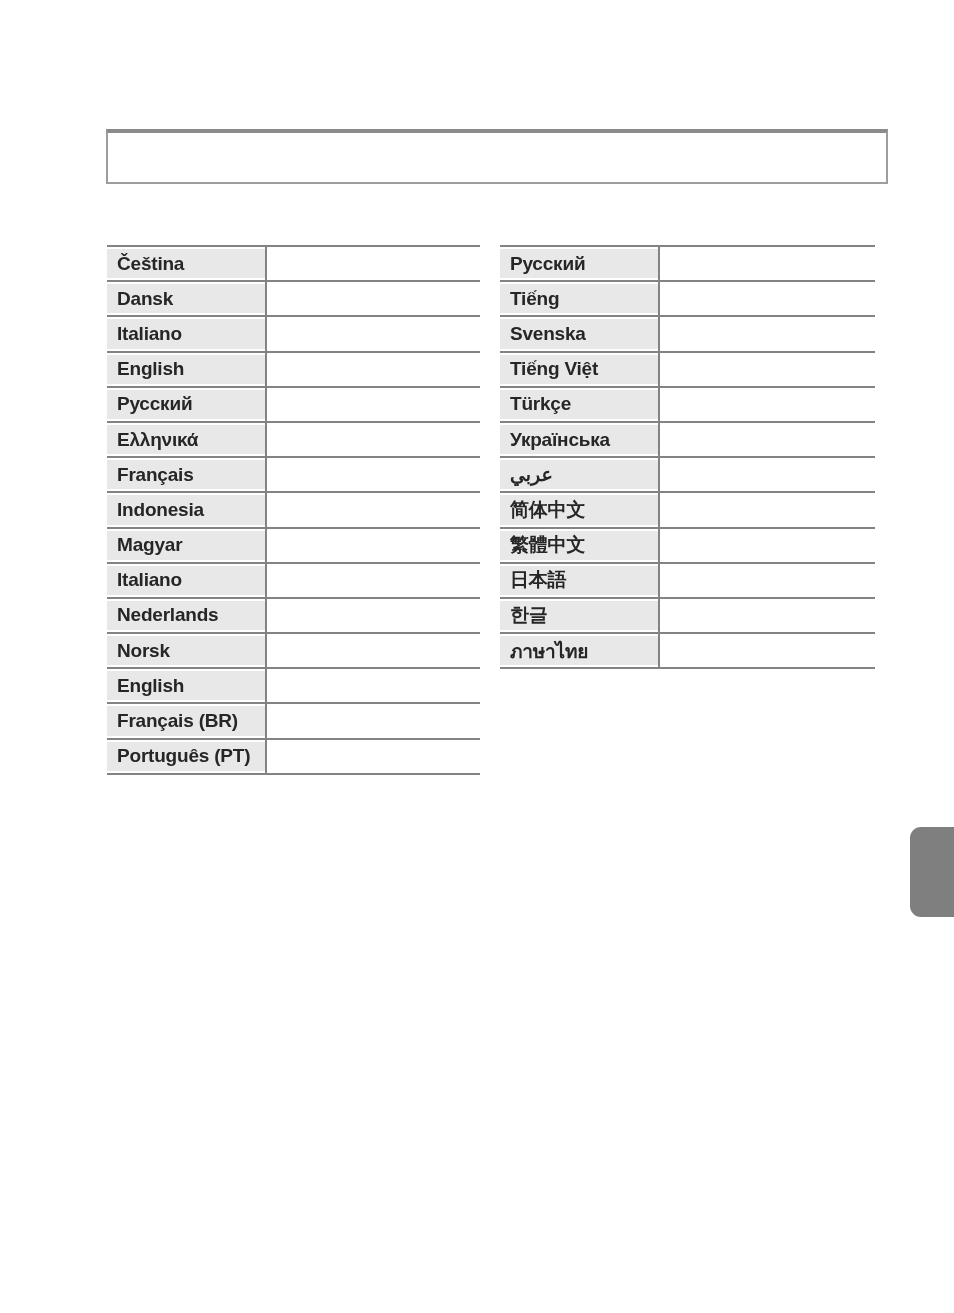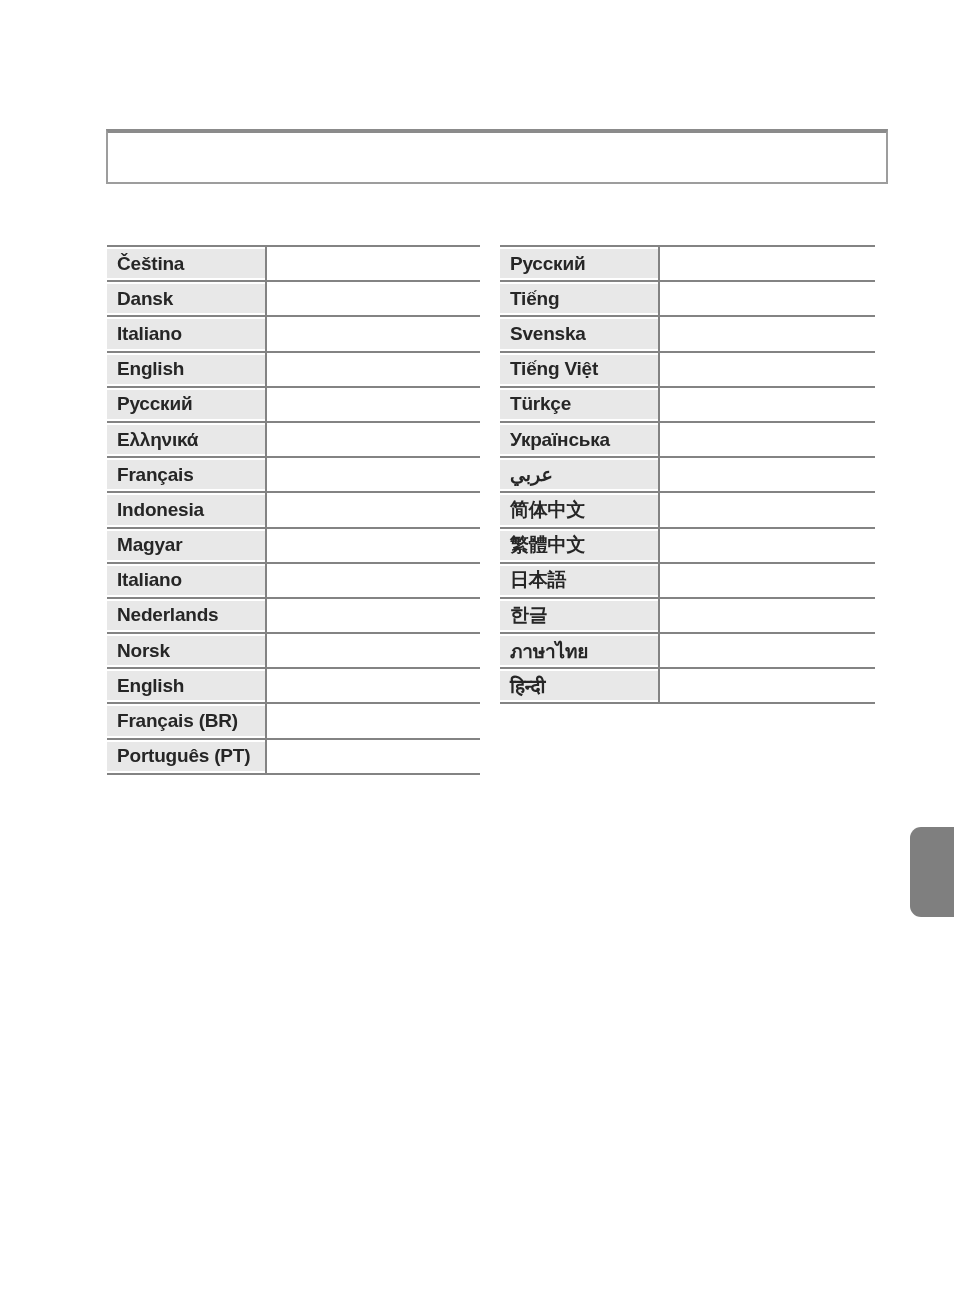--- a/index.html
+++ b/index.html
@@ -221,21 +221,17 @@
       <div class="lang-row">
         <div class="lang-label">한글</div>
         <div class="lang-blank"></div>
       </div>
 
       <div class="lang-row">
         <div class="lang-label">ภาษาไทย</div>
         <div class="lang-blank"></div>
       </div>
 
-      <div class="lang-row">
-        <div class="lang-label">हिन्दी</div>
-        <div class="lang-blank"></div>
-      </div>
     </div>
 
   <div class="side-tab"></div>
 
 </div>
 
 </body></html>

